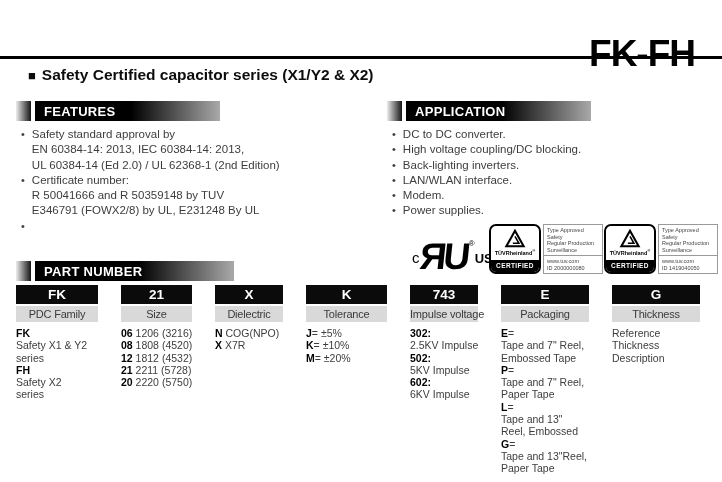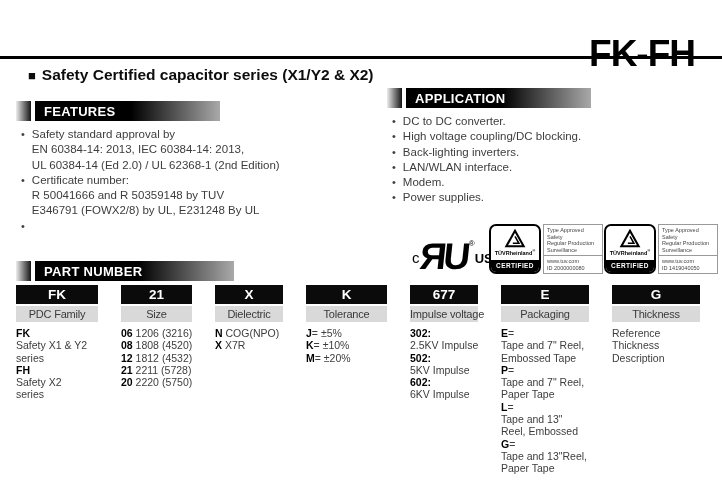--- a/index.html
+++ b/index.html
@@ -22,21 +22,21 @@
   
   .secbar { display:flex; height:20px; width:204px; }
   .secbar .accent { width:15px; background:linear-gradient(90deg,#ededed 0%,#8a8a8a 45%,#141414 100%); margin-right:4px; }
   .secbar .bar {
     flex:1; background:linear-gradient(90deg,#000 0%,#000 52%,#a9a9a9 100%);
     color:#fff; font-size:13px; font-weight:bold; letter-spacing:.3px;
     display:flex; align-items:center; padding-left:9px;
   }
   
   .col-features { position:absolute; left:16px; top:101px; width:358px; }
-  .col-application { position:absolute; left:387px; top:88px; width:335px; }
+  .col-application { position:absolute; left:387px; top:101px; width:335px; }
   .bullets { margin-top:6px; padding-left:5px; }
   .bullet-item { display:flex; gap:7px; font-size:11.5px; line-height:15.3px; color:#3d3d3d; }
   .bullet-item .dot { line-height:15.3px; font-size:11px; color:#3d3d3d; }
   
   .ul-mark { position:absolute; left:412px; top:239px; display:flex; align-items:flex-end; color:#000; }
   .ul-c { font-size:15px; line-height:1; margin-bottom:7px; }
   .ul-ru { font-size:37px; font-weight:bold; line-height:.82; letter-spacing:-3px; transform:skewX(-6deg); }
   .ul-reg { font-size:8px; margin-bottom:24px; margin-left:2px; }
   .ul-us { font-size:13px; font-weight:bold; margin-bottom:6px; }
   .tuv { position:absolute; top:224px; display:flex; gap:2px; }
@@ -260,21 +260,21 @@
       <div class="pn-col">
         <div class="pn-code">K</div>
         <div class="pn-label">Tolerance</div>
         <div class="pn-body">
           <div class="pn-line"><b>J</b>= ±5%</div>
           <div class="pn-line"><b>K</b>= ±10%</div>
           <div class="pn-line"><b>M</b>= ±20%</div>
         </div>
       </div>
       <div class="pn-col">
-        <div class="pn-code">677</div>
+        <div class="pn-code">743</div>
         <div class="pn-label">Impulse voltage</div>
         <div class="pn-body">
           <div class="pn-line"><b>302:</b></div>
           <div class="pn-line">2.5KV Impulse</div>
           <div class="pn-line"><b>502:</b></div>
           <div class="pn-line">5KV Impulse</div>
           <div class="pn-line"><b>602:</b></div>
           <div class="pn-line">6KV Impulse</div>
         </div>
       </div>

